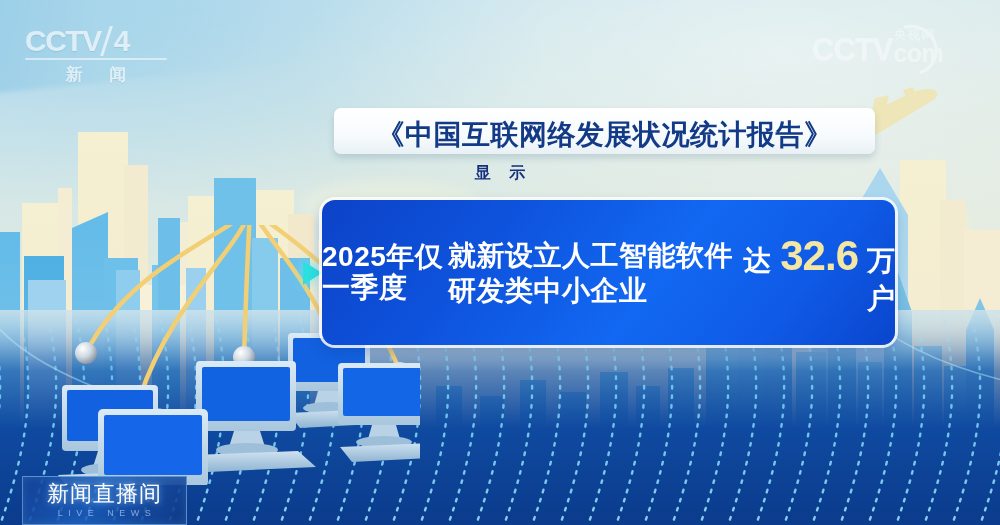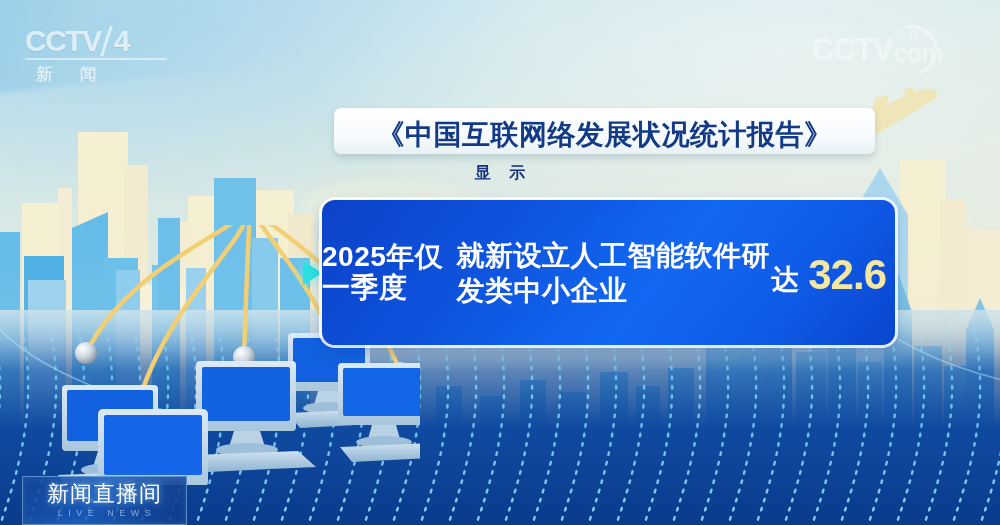--- a/index.html
+++ b/index.html
@@ -40,21 +40,21 @@
     border:3px solid #fff;border-radius:50%;border-left-color:transparent;border-bottom-color:transparent;
     transform:rotate(28deg);}
 
   
   .logo{position:absolute;left:25px;top:26px;width:150px;height:60px;opacity:.62;}
   .logo-main{font-size:30px;font-weight:700;color:#fff;letter-spacing:-1.5px;line-height:1;
      text-shadow:0 1px 1px rgba(120,150,160,.45);display:flex;align-items:center;}
   .logo-slash{display:inline-block;width:3px;height:30px;background:#fff;margin:0 6px 0 4px;transform:skewX(-18deg);}
   .logo-13{font-size:30px;font-weight:700;color:#fff;letter-spacing:0;}
   .logo-rule{width:142px;height:2px;background:rgba(255,255,255,.85);margin-top:2px;border-radius:1px;}
-  .logo-cn{margin-top:3px;text-align:left;width:142px;font-size:17px;font-weight:700;color:#fff;letter-spacing:11px;
+  .logo-cn{margin-top:3px;text-align:center;width:142px;font-size:17px;font-weight:700;color:#fff;letter-spacing:11px;
     text-indent:11px;text-shadow:0 1px 1px rgba(120,150,160,.4);}
 
   
   .skyline{position:absolute;bottom:0;left:0;width:100%;height:525px;}
 
   
   .netgroup{position:absolute;left:0;bottom:40px;width:420px;height:260px;}
 
   
   .ground{position:absolute;left:0;bottom:0;width:100%;height:215px;overflow:hidden;
@@ -358,20 +358,21 @@
   </div>
   <div class="subtitle">显 示</div>
 
   <div class="marker"></div>
   <div class="callout">
     <div class="co-line1">2025年仅一季度</div>
     <div class="co-line2">就新设立人工智能软件研发类中小企业</div>
     <div class="co-line3">
       <span class="co-da">达</span>
       <span class="co-num">32.6</span>
+      <span class="co-unit">万户</span>
     </div>
   </div>
 
   <div class="livebar">
     <div class="lb-cn">新闻直播间</div>
     <div class="lb-en">LIVE NEWS</div>
   </div>
 
 </div>
 

